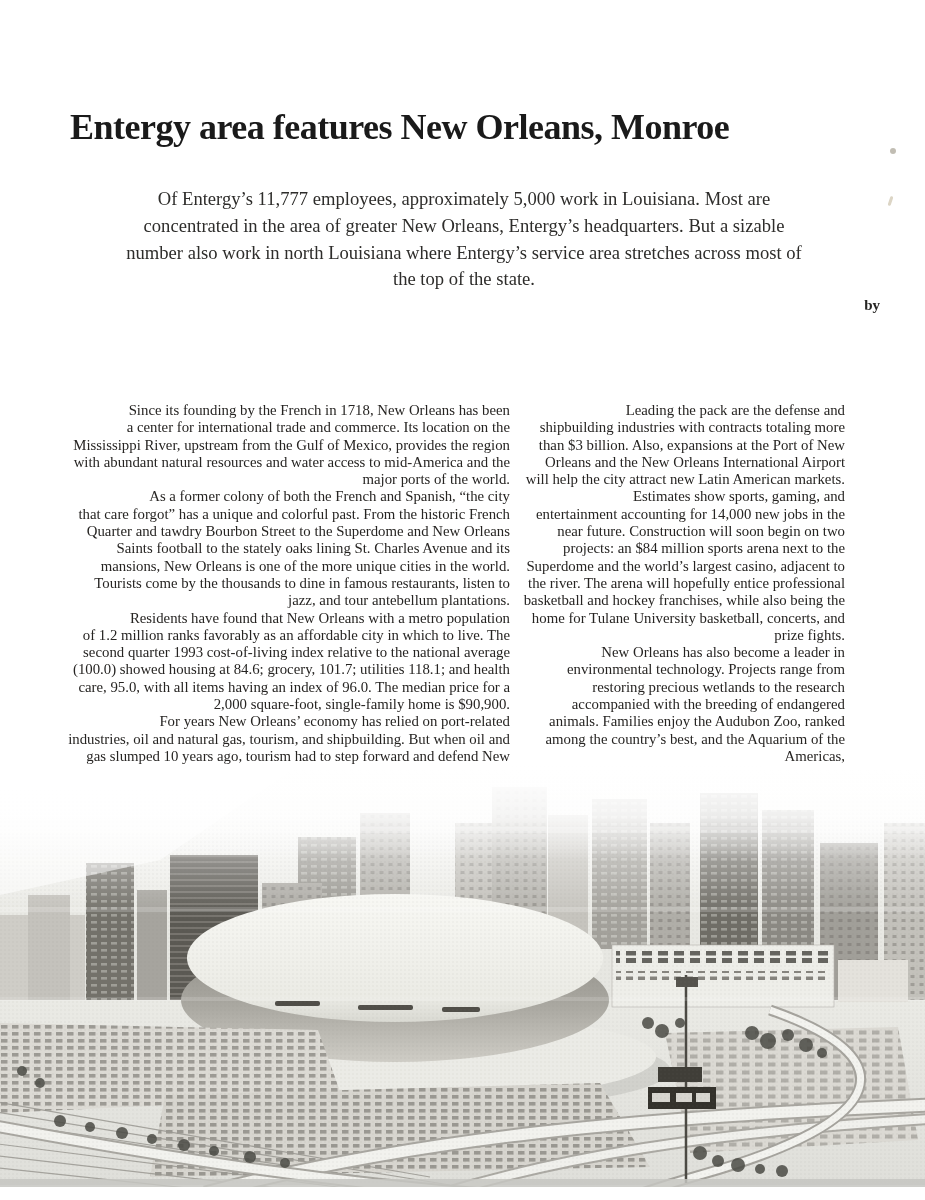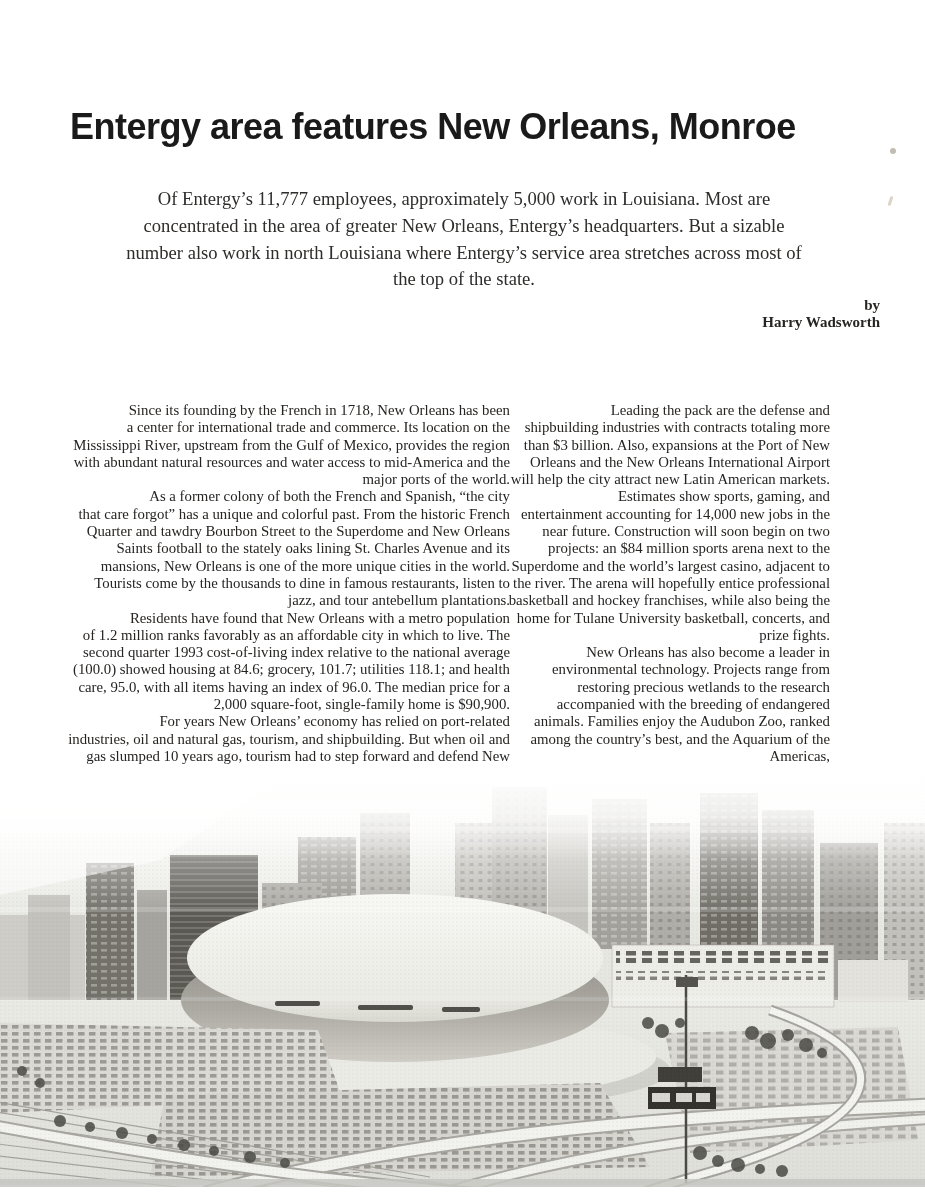--- a/index.html
+++ b/index.html
@@ -1,48 +1,47 @@
 <!DOCTYPE html>
 <html><head>
 <meta charset="utf-8">
 <style>
   html,body{margin:0;padding:0;background:#ffffff;}
   .page{position:relative;width:925px;height:1200px;background:#ffffff;overflow:hidden;
         font-family:"Liberation Serif", serif;color:#232220;}
   .title{position:absolute;top:106px;left:70px;width:820px;margin:0;
-         font-family:Liberation Sans, sans-serif;font-weight:bold;font-size:36px;
+         font-family:Liberation Serif, serif;font-weight:bold;font-size:36px;
          letter-spacing:-0.5px;color:#1a1a1a;}
   .intro{position:absolute;top:186px;left:122px;width:684px;margin:0;text-align:center;
          font-size:18.6px;line-height:26.8px;color:#2e2d2b;}
   .byline{position:absolute;top:297px;left:0;width:880px;text-align:right;
           font-weight:bold;font-size:15px;line-height:17px;color:#262523;}
   .col{position:absolute;top:402px;font-size:14.8px;line-height:17.3px;
        text-align:left;color:#262422;}
   .col p{margin:0;text-indent:60px;text-align:right;}
   .col-left{left:64px;width:446px;}
-  .col-right{left:504px;width:326px;}
+  .col-right{left:519px;width:326px;}
   .tail-line{margin:0;text-indent:0;text-align:center;}
   .photo{position:absolute;top:765px;left:0;width:925px;height:435px;}
   .speck{position:absolute;border-radius:50%;}
   .speck-dot{top:148px;left:890px;width:6px;height:6px;background:#8e8674;opacity:.55;}
   .speck-slash{top:196px;left:889px;width:3px;height:10px;background:#b9ab8c;opacity:.5;
                transform:rotate(18deg);border-radius:2px;}
 </style>
 </head>
 <body>
 
 <div class="page">
 
   <h1 class="title">Entergy area features New Orleans, Monroe</h1>
 
   <p class="intro">Of Entergy’s 11,777 employees, approximately 5,000 work in Louisiana.  Most are concentrated in the area of greater New Orleans, Entergy’s headquarters. But a sizable number also work in north Louisiana where Entergy’s service area stretches across most of the top of the state.</p>
 
   <div class="byline">
     <div>by</div>
-    <div>Harry Wadsworth</div>
   </div>
 
   <div class="col col-left">
     <p>Since its founding by the French in 1718, New Orleans has been a center for international trade and commerce.  Its location on the Mississippi River, upstream from the Gulf of Mexico, provides the region with abundant natural resources and water access to mid-America and the major ports of the world.</p>
     <p>As a former colony of both the French and Spanish, “the city that care forgot” has a unique and colorful past.  From the historic French Quarter and tawdry Bourbon Street to the Superdome and New Orleans Saints football to the stately oaks lining St. Charles Avenue and its mansions, New Orleans is one of the more unique cities in the world. Tourists come by the thousands to dine in famous restaurants, listen to jazz, and tour antebellum plantations.</p>
     <p>Residents have found that New Orleans with a metro population of 1.2 million ranks favorably as an affordable city in which to live. The second quarter 1993 cost-of-living index relative to the national average (100.0) showed housing at 84.6; grocery, 101.7; utilities 118.1; and health care, 95.0, with all items having an index of 96.0.  The median price for a 2,000 square-foot, single-family home is $90,900.</p>
     <p>For years New Orleans’ economy has relied on port-related industries, oil and natural gas, tourism, and shipbuilding.  But when oil and gas slumped 10 years ago, tourism had to step forward and defend New Orleans’ economy.  Now a diversified business city is making a comeback.</p>
   </div>
 
   <div class="col col-right">

